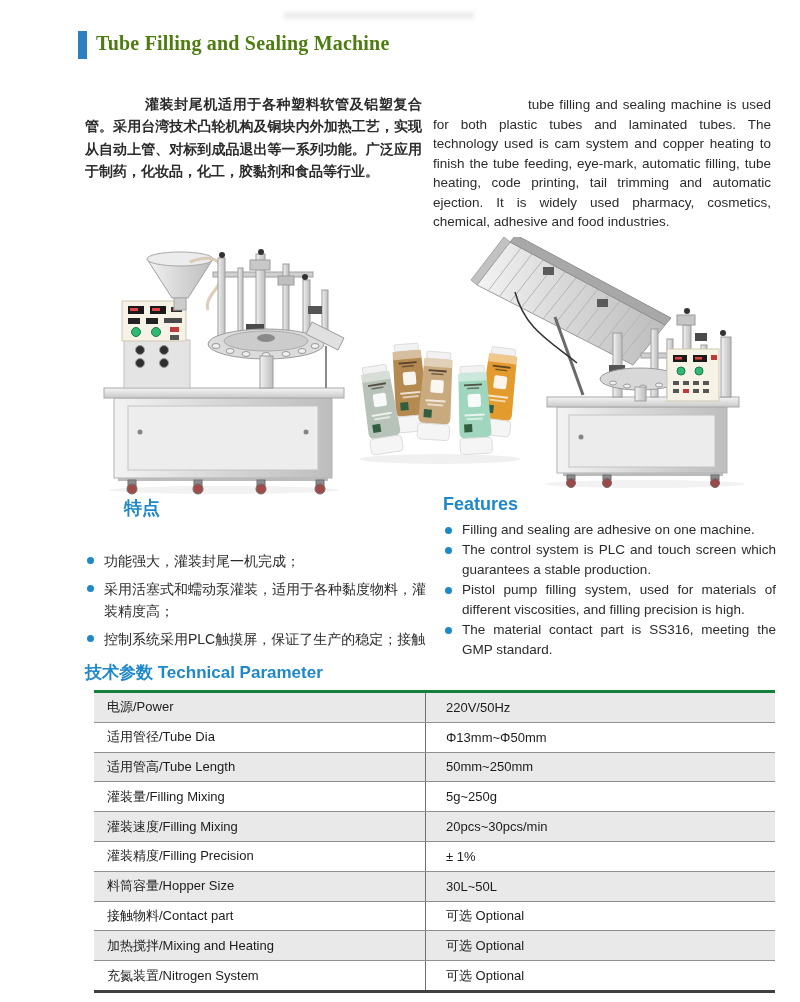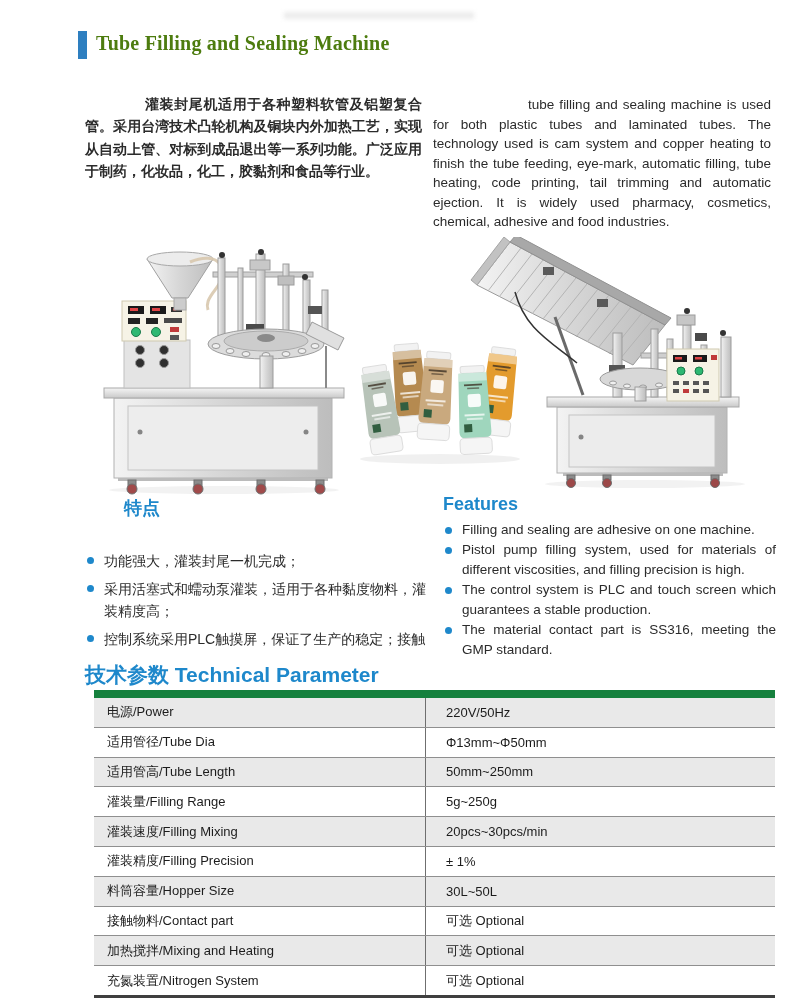--- a/index.html
+++ b/index.html
@@ -36,24 +36,24 @@
   ul.feat{list-style:none;margin:0;padding:0;position:absolute;}
   ul.feat li{position:relative;padding-left:19px;}
   ul.feat li::before{
     content:"";position:absolute;left:2px;top:7px;width:7px;height:7px;border-radius:50%;background:#1e88cb;
   }
   .feat-cn{left:85px;top:550px;width:346px;font-size:14px;font-weight:400;color:#2b2b2b;}
   .feat-cn li{line-height:22px;margin-bottom:6px;}
   .feat-en{left:443px;top:520px;width:333px;font-size:13.5px;color:#2b2b2b;text-align:justify;}
   .feat-en li{line-height:20px;margin-bottom:0;}
   
-  .param-head{left:85px;top:661px;font-size:21px;}
+  .param-head{left:85px;top:661px;font-size:17px;}
   table.params{
     position:absolute;left:94px;top:690px;width:681px;border-collapse:collapse;
-    border-top:8px solid #15803d;border-bottom:3px solid #3f3f3f;table-layout:fixed;
+    border-top:3px solid #15803d;border-bottom:3px solid #3f3f3f;table-layout:fixed;
   }
   table.params td{
     height:28.8px;font-size:13px;color:#1c1c1c;border-bottom:1px solid #8f8f8f;padding:0 0 0 13px;vertical-align:middle;
   }
   table.params tr:last-child td{border-bottom:none;}
   table.params tr:nth-child(odd){background:#e9e9e9;}
   table.params tr:nth-child(even){background:#ffffff;}
   table.params td.c1{width:318px;}
   table.params td.c2{border-left:1px solid #6f6f6f;padding-left:20px;}
 </style>
@@ -318,42 +318,42 @@
   <div class="sec-head head-cn">特点</div>
   <ul class="feat feat-cn">
     <li>功能强大，灌装封尾一机完成；</li>
     <li>采用活塞式和蠕动泵灌装，适用于各种黏度物料，灌装精度高；</li>
     <li>控制系统采用PLC触摸屏，保证了生产的稳定；接触</li>
   </ul>
 
   <div class="sec-head head-en">Features</div>
   <ul class="feat feat-en">
     <li>Filling and sealing are adhesive on one machine.</li>
+    <li>The control system is PLC and touch screen which guarantees a stable production.</li>
     <li>Pistol pump filling system, used for materials of different viscosities, and filling precision is high.</li>
-    <li>The control system is PLC and touch screen which guarantees a stable production.</li>
     <li>The material contact part is SS316, meeting the GMP standard.</li>
   </ul>
 
   <div class="sec-head param-head">技术参数 Technical Parameter</div>
   <table class="params">
     <tbody>
       <tr>
         <td class="c1">电源/Power</td>
         <td class="c2">220V/50Hz</td>
       </tr>
       <tr>
         <td class="c1">适用管径/Tube Dia</td>
         <td class="c2">Φ13mm~Φ50mm</td>
       </tr>
       <tr>
         <td class="c1">适用管高/Tube Length</td>
         <td class="c2">50mm~250mm</td>
       </tr>
       <tr>
-        <td class="c1">灌装量/Filling Range</td>
+        <td class="c1">灌装量/Filling Mixing</td>
         <td class="c2">5g~250g</td>
       </tr>
       <tr>
         <td class="c1">灌装速度/Filling Mixing</td>
         <td class="c2">20pcs~30pcs/min</td>
       </tr>
       <tr>
         <td class="c1">灌装精度/Filling Precision</td>
         <td class="c2">± 1%</td>
       </tr>

